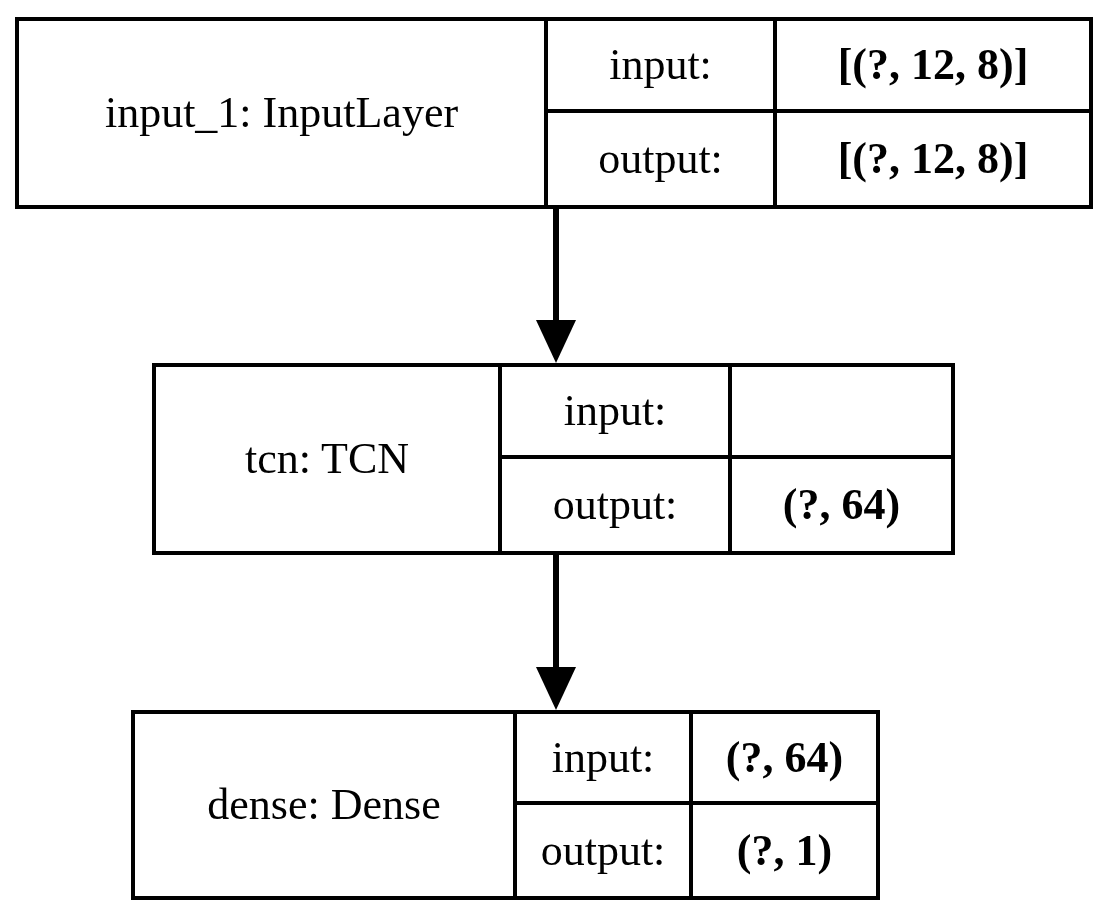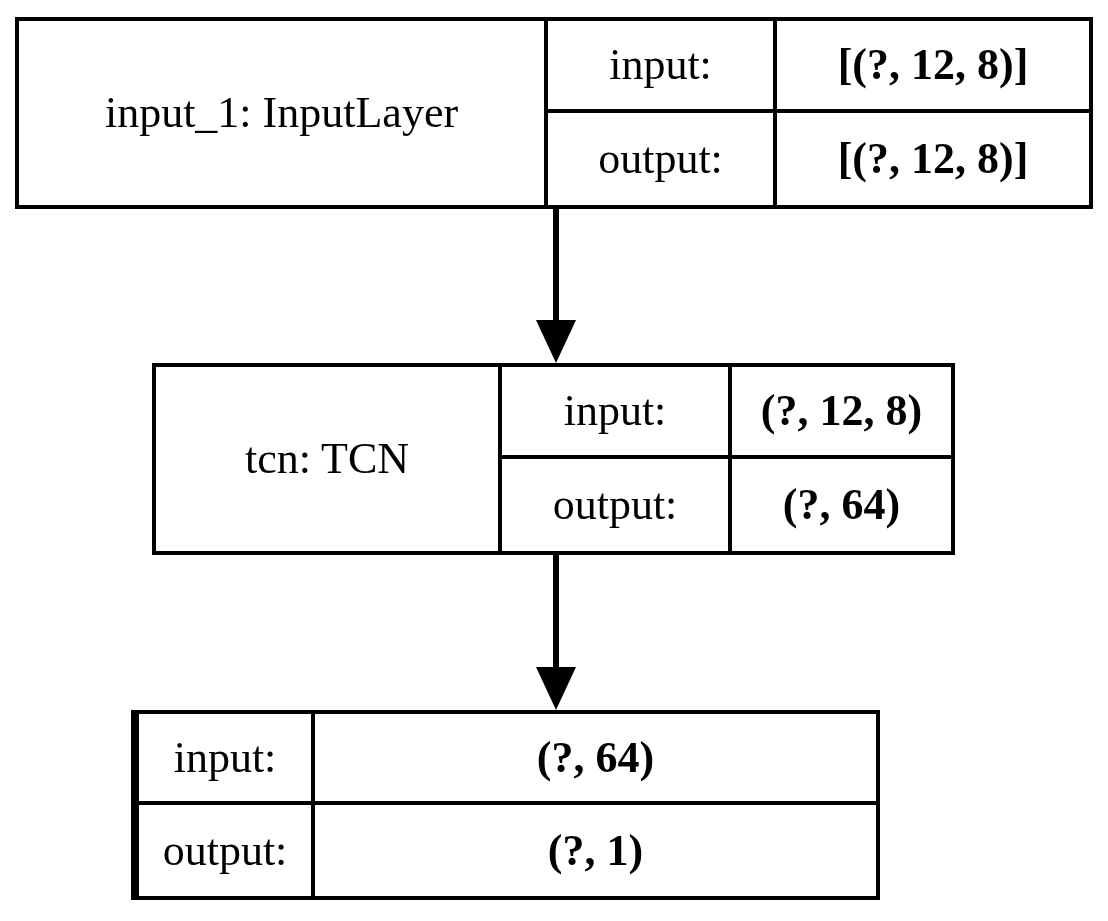--- a/index.html
+++ b/index.html
@@ -153,35 +153,35 @@
   <div class="edge" id="edge-input_1-tcn">
     <div class="edge-line"></div>
     <div class="edge-head"></div>
   </div>
 
   <div class="node" id="node-tcn">
     <div class="node-label">tcn: TCN</div>
     <div class="node-io">
       <div class="io-row top">
         <div class="io-key">input:</div>
-        <div class="io-val">(?, 12, 8)</div>
       </div>
       <div class="io-row bottom">
         <div class="io-key">output:</div>
         <div class="io-val">(?, 64)</div>
       </div>
     </div>
   </div>
 
   <div class="edge" id="edge-tcn-dense">
     <div class="edge-line"></div>
     <div class="edge-head"></div>
   </div>
 
   <div class="node" id="node-dense">
+    <div class="node-label">dense: Dense</div>
     <div class="node-io">
       <div class="io-row top">
         <div class="io-key">input:</div>
         <div class="io-val">(?, 64)</div>
       </div>
       <div class="io-row bottom">
         <div class="io-key">output:</div>
         <div class="io-val">(?, 1)</div>
       </div>
     </div>

